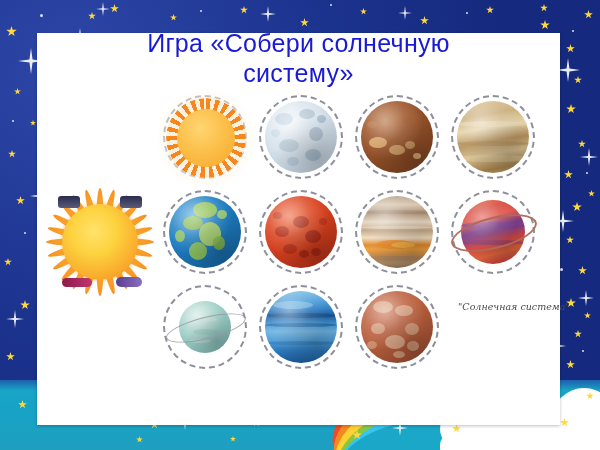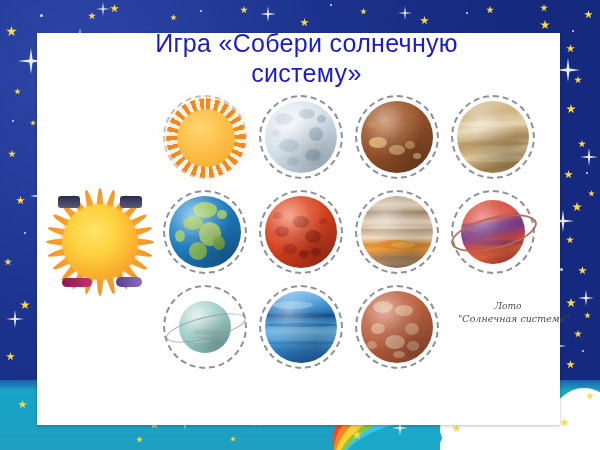--- a/index.html
+++ b/index.html
@@ -71,21 +71,20 @@
 
   
   .title{
     position:absolute;left:37px;top:28px;width:523px;
     text-align:center;color:#1a1ad4;
     font-size:25px;line-height:30px;font-weight:400;
     letter-spacing:.3px;
     text-shadow:0 1px 0 rgba(255,255,255,.6);
     white-space:pre-wrap;
     z-index:6;
-    margin-left:8px;
   }
 
   
   .bigsun-wrap{position:absolute;left:46px;top:188px;width:108px;height:108px;}
   .bigsun-core{
     position:absolute;left:16px;top:16px;width:76px;height:76px;border-radius:50%;
     background:radial-gradient(circle at 42% 36%, #ffe36a 0%, #fdd23f 35%, #f9a52a 75%, #ef7f18 100%);
     box-shadow:0 0 4px rgba(240,140,30,.6);
   }
   .ray{
@@ -449,17 +448,16 @@
             <div class="blob" style="left:46px;top:50px;width:12px;height:10px;background:#d3a07e;opacity:0.85;"></div>
             <div class="blob" style="left:6px;top:50px;width:10px;height:8px;background:#cf9a78;opacity:0.8;"></div>
             <div class="blob" style="left:32px;top:60px;width:12px;height:7px;background:#d6a382;opacity:0.8;"></div>
             <div class="shine"></div>
           </div>
         </div>
       </div>
     </div>
 
   <div class="watermark">
-    <div class="wm1">Лото</div>
     <div class="wm2">"Солнечная система"</div>
   </div>
 
 </div>
 
 </body></html>

